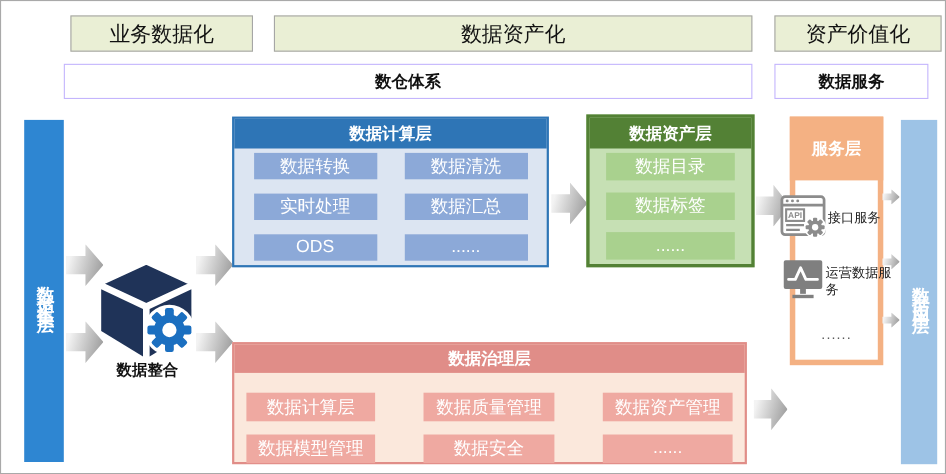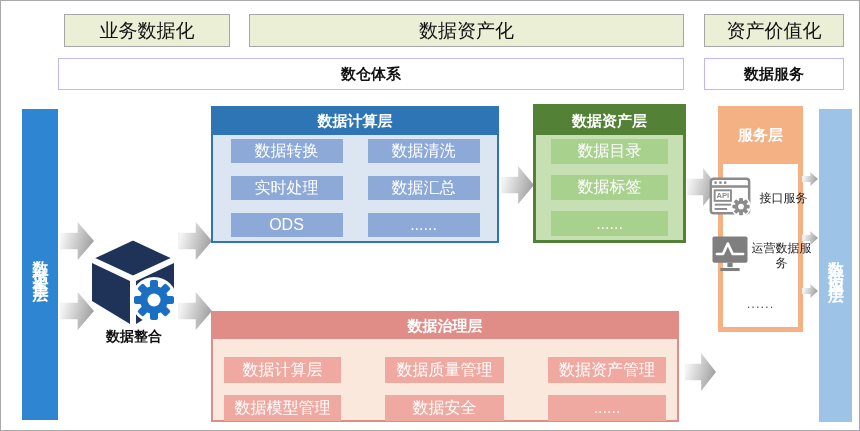--- a/index.html
+++ b/index.html
@@ -76,21 +76,21 @@
     display: flex; flex-direction: column; align-items: center;
   }
   .service-header {
     background: #f4b183; color: #fff; font-weight: bold; font-size: 15px;
     width: calc(100% + 10px); margin: -5px 0 0 0; height: 58px;
     display: flex; align-items: center; justify-content: center;
     flex: 0 0 auto;
   }
   .service-item { display: flex; flex-direction: row; align-items: center; }
   .service-label {
-    font-size: 12px; color: #222; text-align: center;
+    font-size: 12px; color: #222; text-align: left;
     line-height: 1.25; width: 62px; margin-top: 3px;
   }
   .service-dots { font-size: 13px; color: #595959; letter-spacing: 1px; }
 
   
   .arrow {
     background: linear-gradient(105deg, #f3f3f3 15%, #989898 95%);
     clip-path: polygon(0% 28%, 52% 28%, 52% 0%, 100% 50%, 52% 100%, 52% 72%, 0% 72%);
   }
 
@@ -102,21 +102,21 @@
 <body>
 
 <div class="canvas">
 
   <div class="banner abs" style="left:63px; top:13px; width:166px; height:33px;">
     <span>业务数据化</span>
   </div>
   <div class="banner abs" style="left:248px; top:13px; width:435px; height:33px;">
     <span>数据资产化</span>
   </div>
-  <div class="banner abs" style="left:703px; top:13px; width:140px; height:33px;">
+  <div class="banner abs" style="left:703px; top:13px; width:152px; height:33px;">
     <span>资产价值化</span>
   </div>
 
   <div class="whitebox abs" style="left:57px; top:57px; width:626px; height:32px;">
     <span>数仓体系</span>
   </div>
   <div class="whitebox abs" style="left:703px; top:57px; width:140px; height:32px;">
     <span>数据服务</span>
   </div>
 

